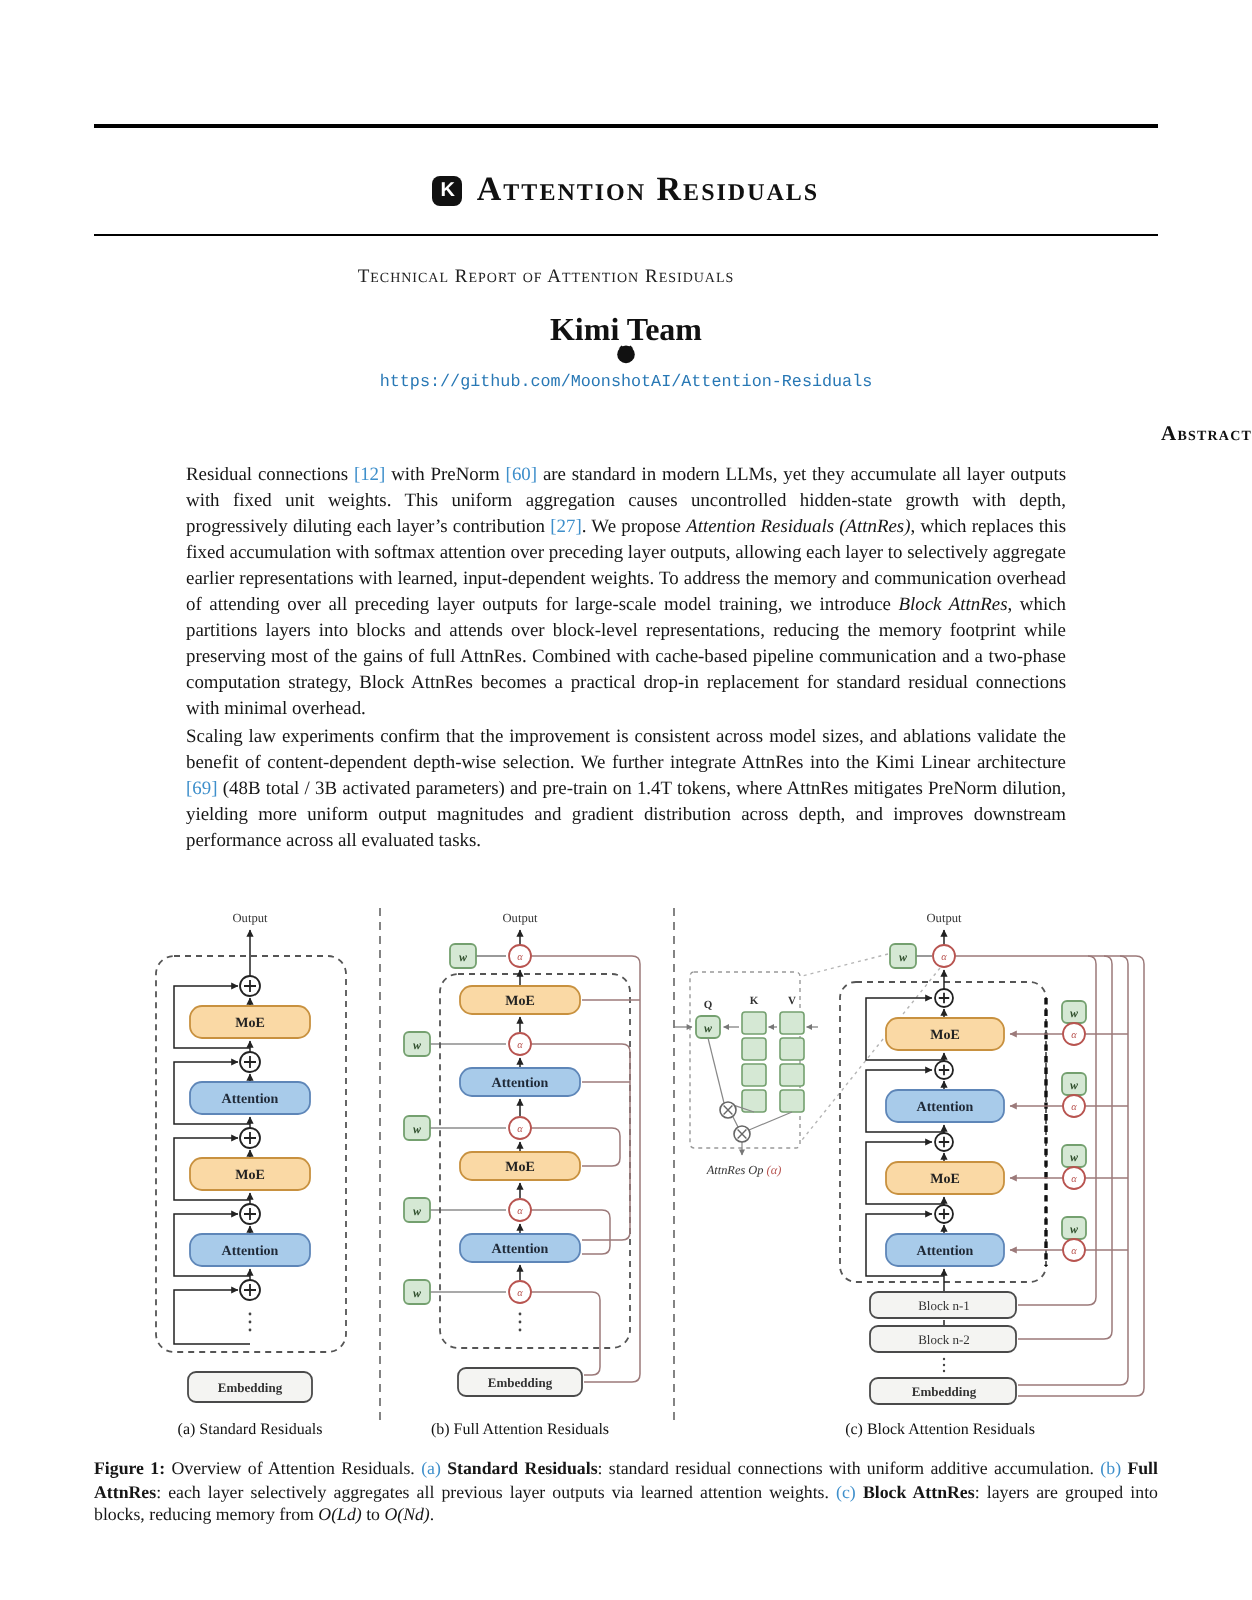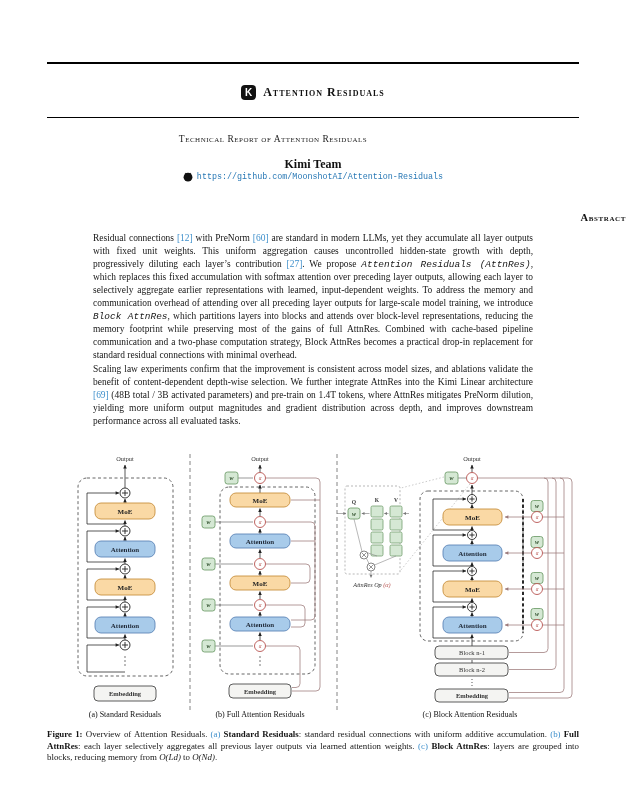--- a/index.html
+++ b/index.html
@@ -4,32 +4,32 @@
 <style>
   html,body{margin:0;padding:0;}
   body{width:626px;height:800px;background:#ffffff;position:relative;overflow:hidden;
        font-family:"Liberation Serif",serif;color:#1a1a1a;}
   .rule{position:absolute;left:47px;width:532px;background:#000;}
   .rule-top{top:62px;height:2px;}
   .rule-mid{top:117px;height:1.4px;}
   .title-row{position:absolute;left:0;top:85px;width:626px;display:flex;justify-content:center;align-items:center;gap:7px;}
   .logo{width:15px;height:15px;background:#111;border-radius:4px;color:#fff;display:flex;align-items:center;justify-content:center;
         font-family:"Liberation Sans",sans-serif;font-weight:bold;font-size:10px;}
-  .title{font-variant:small-caps;font-size:12px;letter-spacing:1px;color:#111;font-weight:600;}
+  .title{font-variant:small-caps;font-size:17px;letter-spacing:1px;color:#111;font-weight:600;}
   .subtitle{position:absolute;top:134px;left:0;width:546px;text-align:center;font-variant:small-caps;
             font-size:9.5px;letter-spacing:.5px;color:#222;}
-  .team{position:absolute;top:157px;left:0;width:626px;text-align:center;font-weight:bold;font-size:12px;color:#111;}
-  .linkrow{position:absolute;top:172px;left:0;width:626px;display:flex;justify-content:center;align-items:center;gap:4px;}
+  .team{position:absolute;top:157px;left:0;width:626px;text-align:center;font-weight:bold;font-size:16px;color:#111;}
+  .linkrow{position:absolute;top:172px;left:0;width:626px;display:flex;justify-content:center;align-items:center;gap:4px;flex-direction:column;}
   .linkrow a{font-family:"Liberation Mono",monospace;font-size:8.4px;color:#2878B5;text-decoration:none;}
   .abs-head{position:absolute;top:212px;left:0;width:626px;text-align:right;font-variant:small-caps;
             font-weight:bold;font-size:10.5px;letter-spacing:.6px;color:#111;}
   .abs{position:absolute;left:93px;top:232px;width:440px;font-size:9.45px;line-height:13px;text-align:justify;color:#161616;}
   .abs p{margin:0 0 1px 0;}
   .seg-cite{color:#3E8FCB;}
-  .seg-i{font-style:italic;font-family:Liberation Mono, monospace;}
+  .seg-i{font-style:italic;}
   .seg-b{font-weight:bold;}
   .seg-m{font-style:italic;}
   .figure{position:absolute;left:47px;top:451px;width:532px;height:272px;}
   .caption{position:absolute;left:47px;top:729px;width:532px;font-size:8.9px;line-height:11.7px;text-align:justify;color:#161616;}
   svg text{font-family:"Liberation Serif",serif;}
 </style>
 </head>
 <body>
 
 <div class="rule rule-top"></div>

